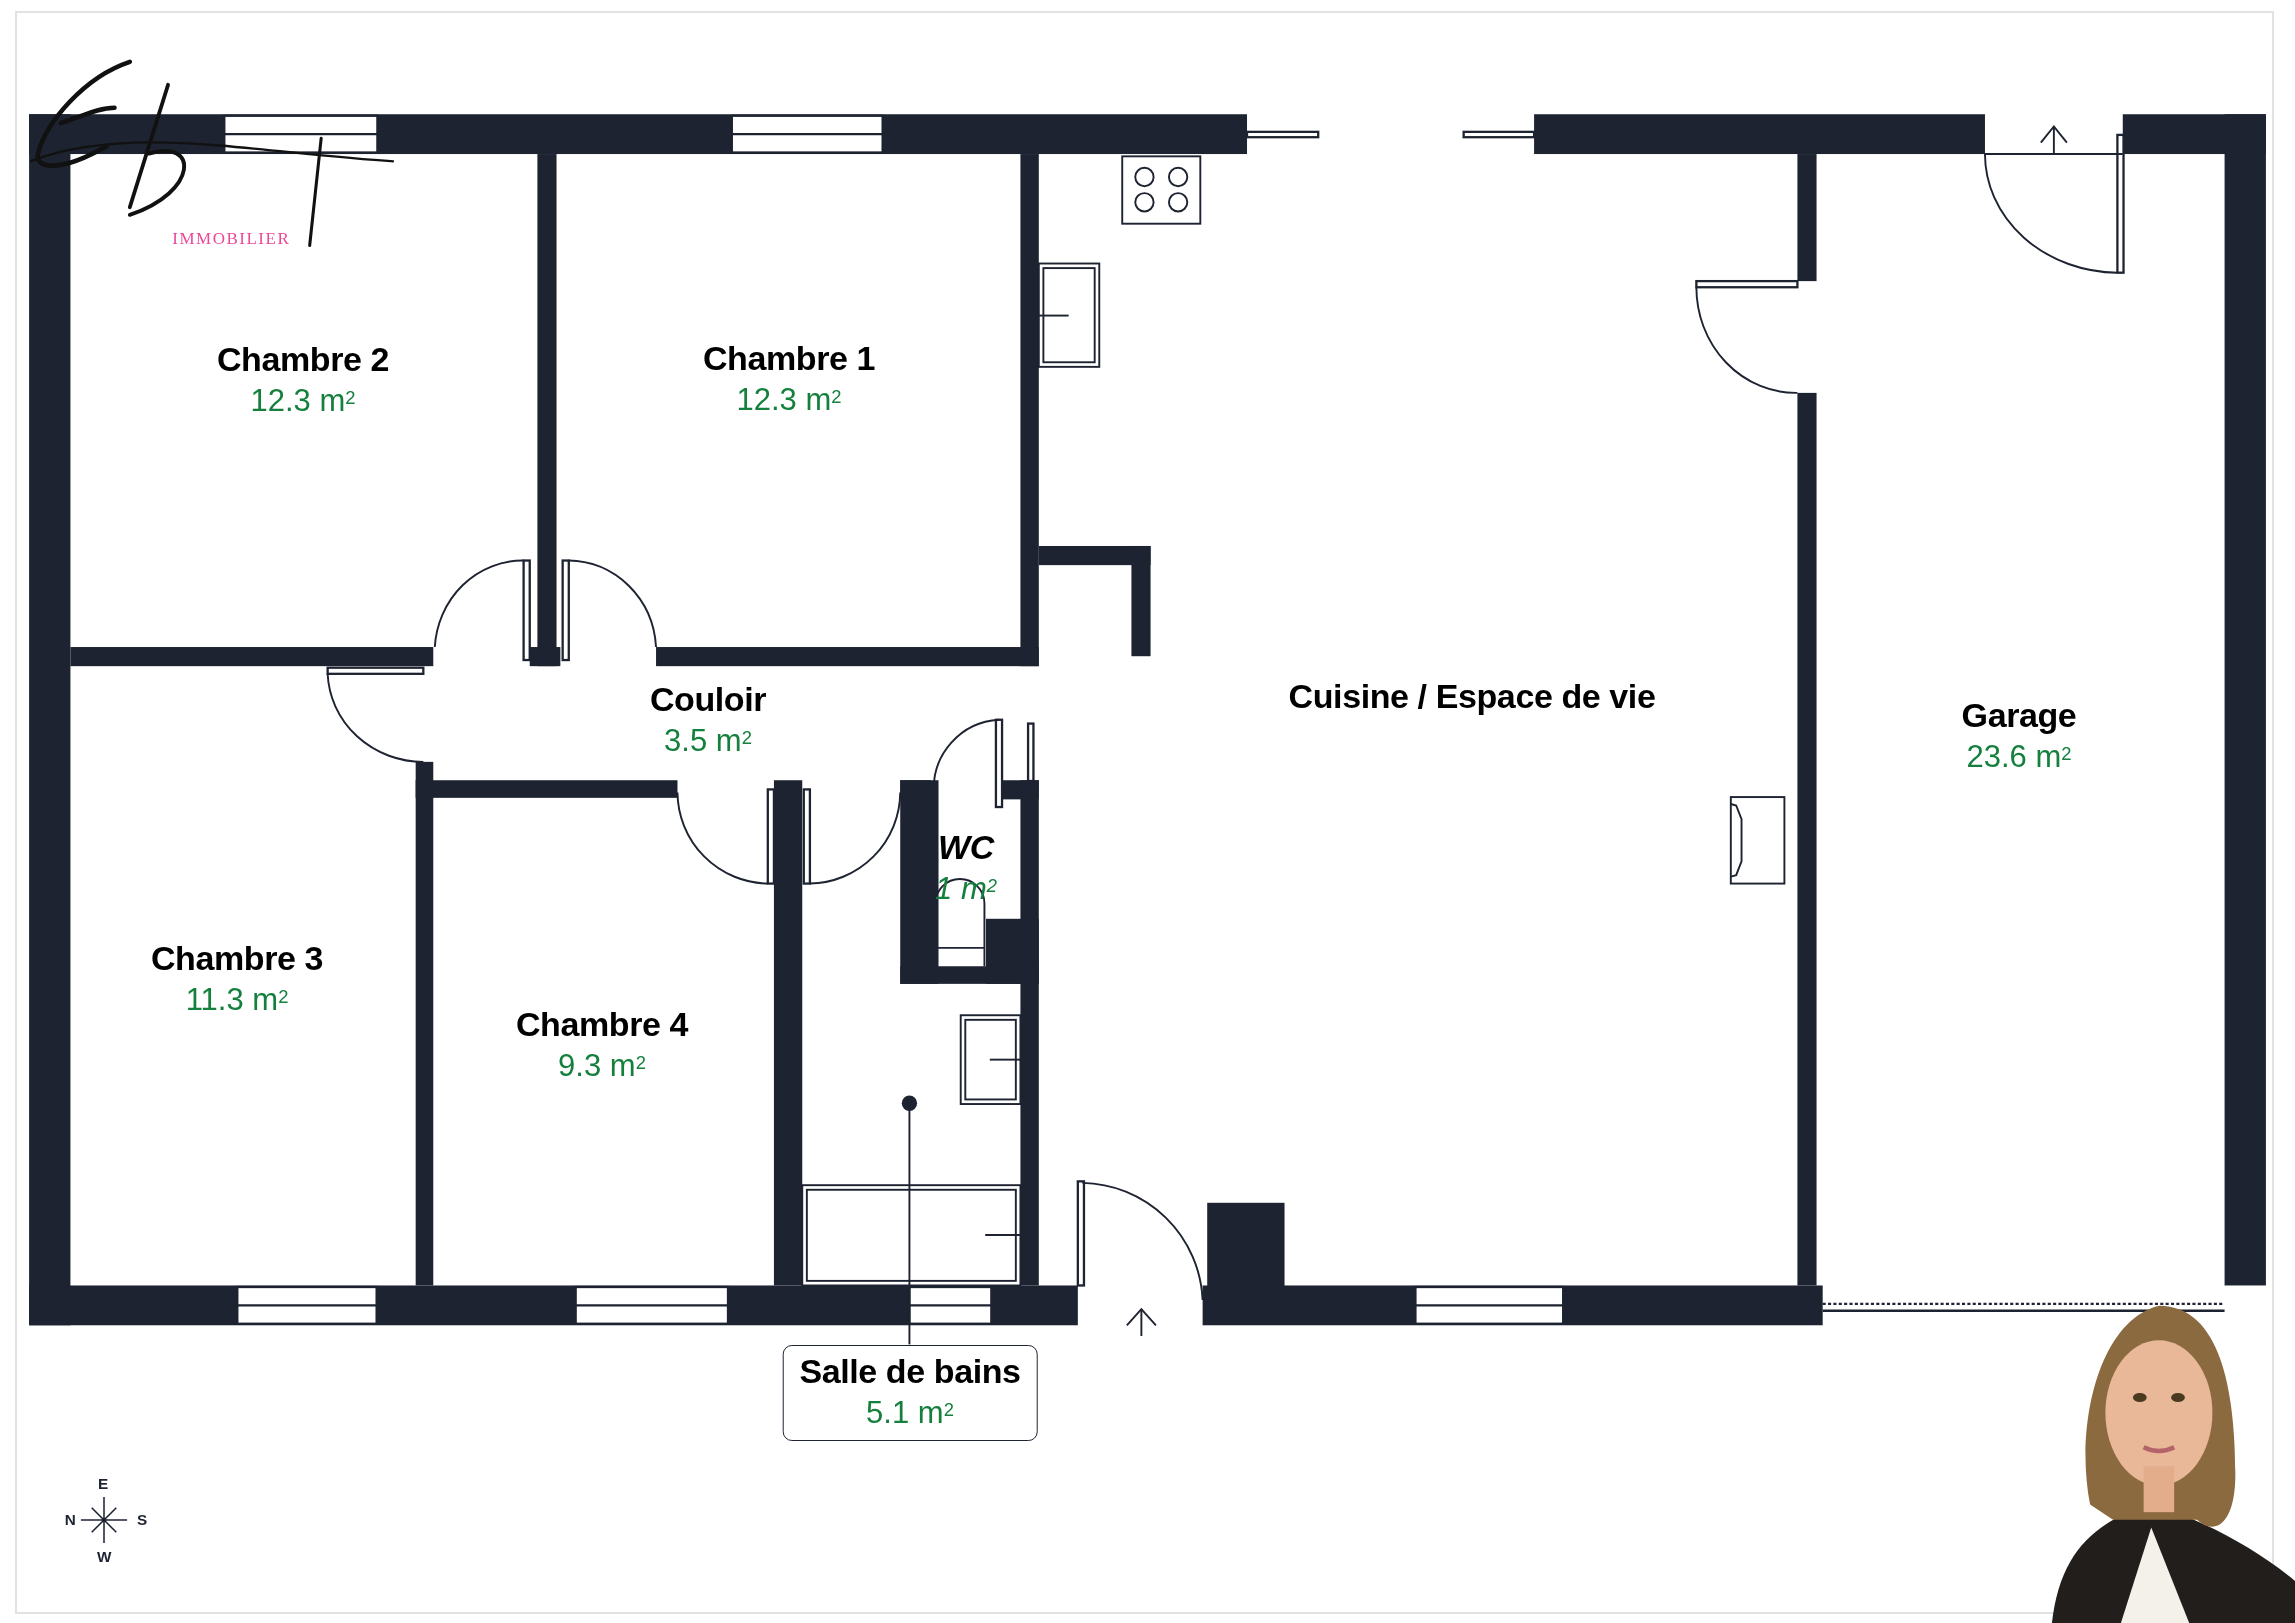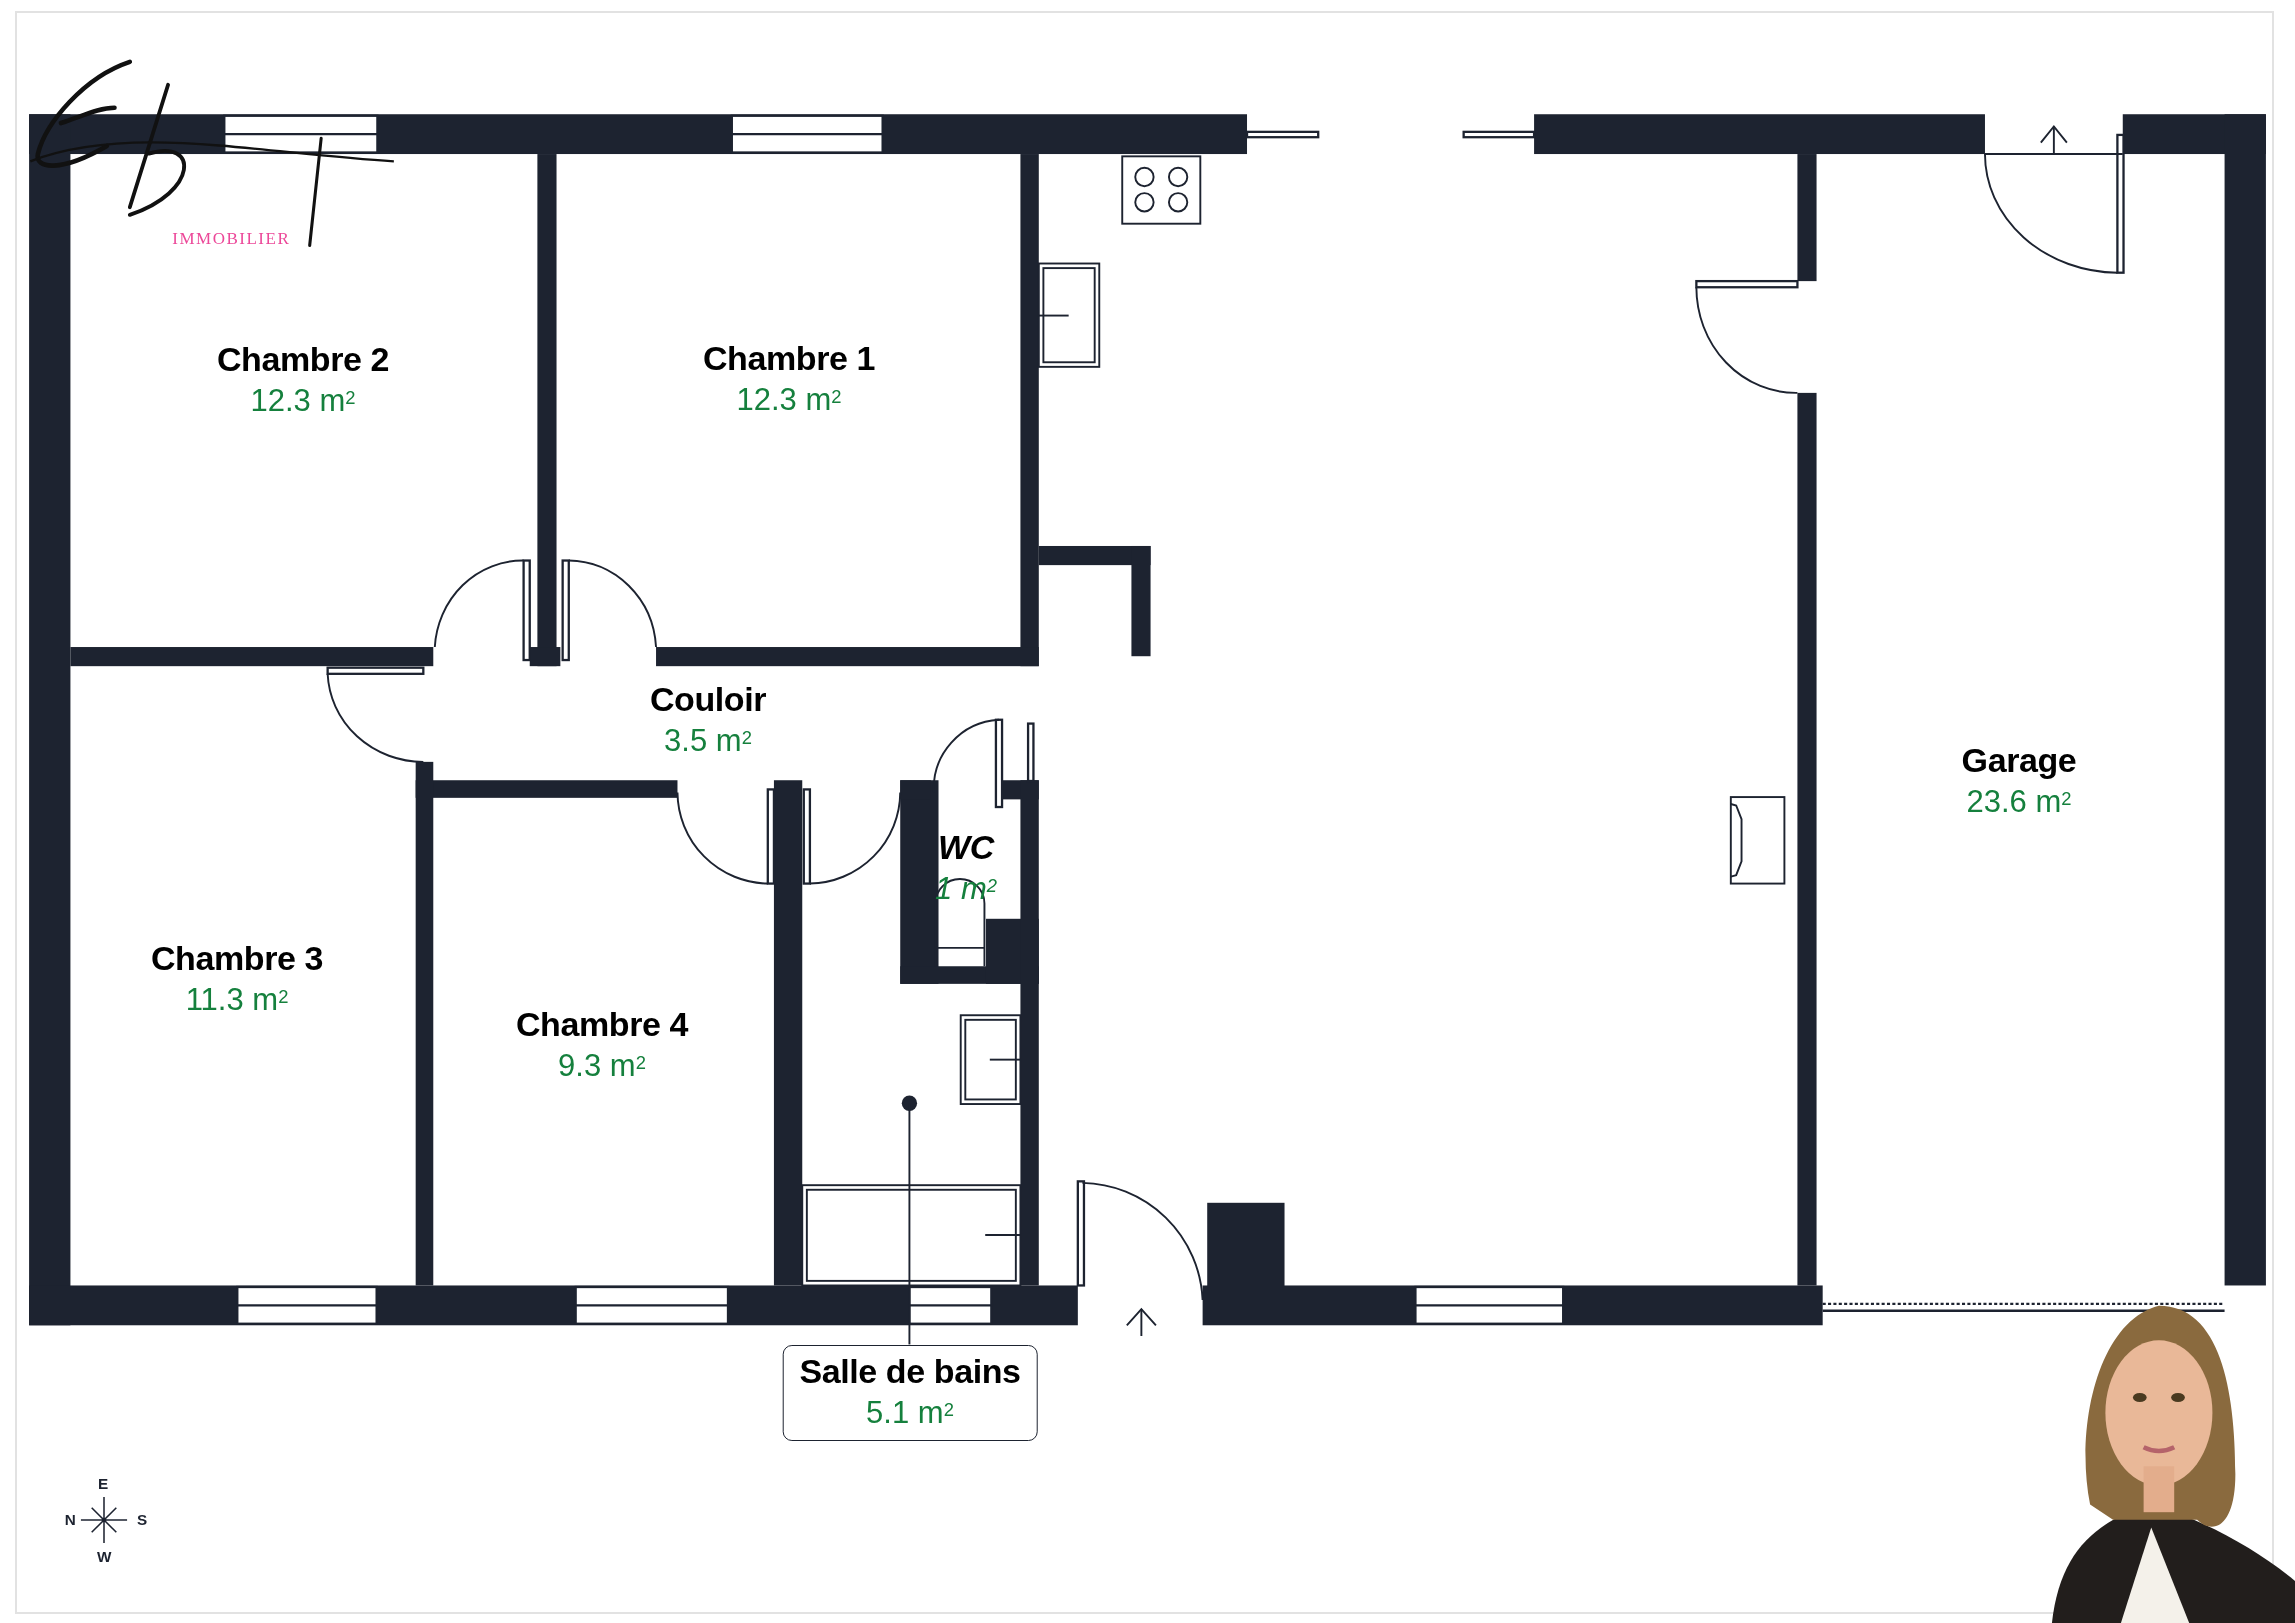--- a/index.html
+++ b/index.html
@@ -196,23 +196,24 @@
   <div class="room-name">Chambre 1</div>
   <div class="room-area"><span>12.3</span> <span>m</span><sup>2</sup></div>
 </div>
 
 <div class="room-label" style="left:708px;top:679px;">
   <div class="room-name">Couloir</div>
   <div class="room-area"><span>3.5</span> <span>m</span><sup>2</sup></div>
 </div>
 
 <div class="room-label" style="left:1472px;top:676px;">
-</div>
-
-<div class="room-label" style="left:2019px;top:695px;margin-top:45px;">
+  <div class="room-name">Cuisine / Espace de vie</div>
+</div>
+
+<div class="room-label" style="left:2019px;top:695px;">
   <div class="room-name">Garage</div>
   <div class="room-area"><span>23.6</span> <span>m</span><sup>2</sup></div>
 </div>
 
 <div class="room-label" style="left:966px;top:827px;font-style:italic;">
   <div class="room-name">WC</div>
   <div class="room-area"><span>1</span> <span>m</span><sup>2</sup></div>
 </div>
 
 <div class="room-label" style="left:237px;top:938px;">

